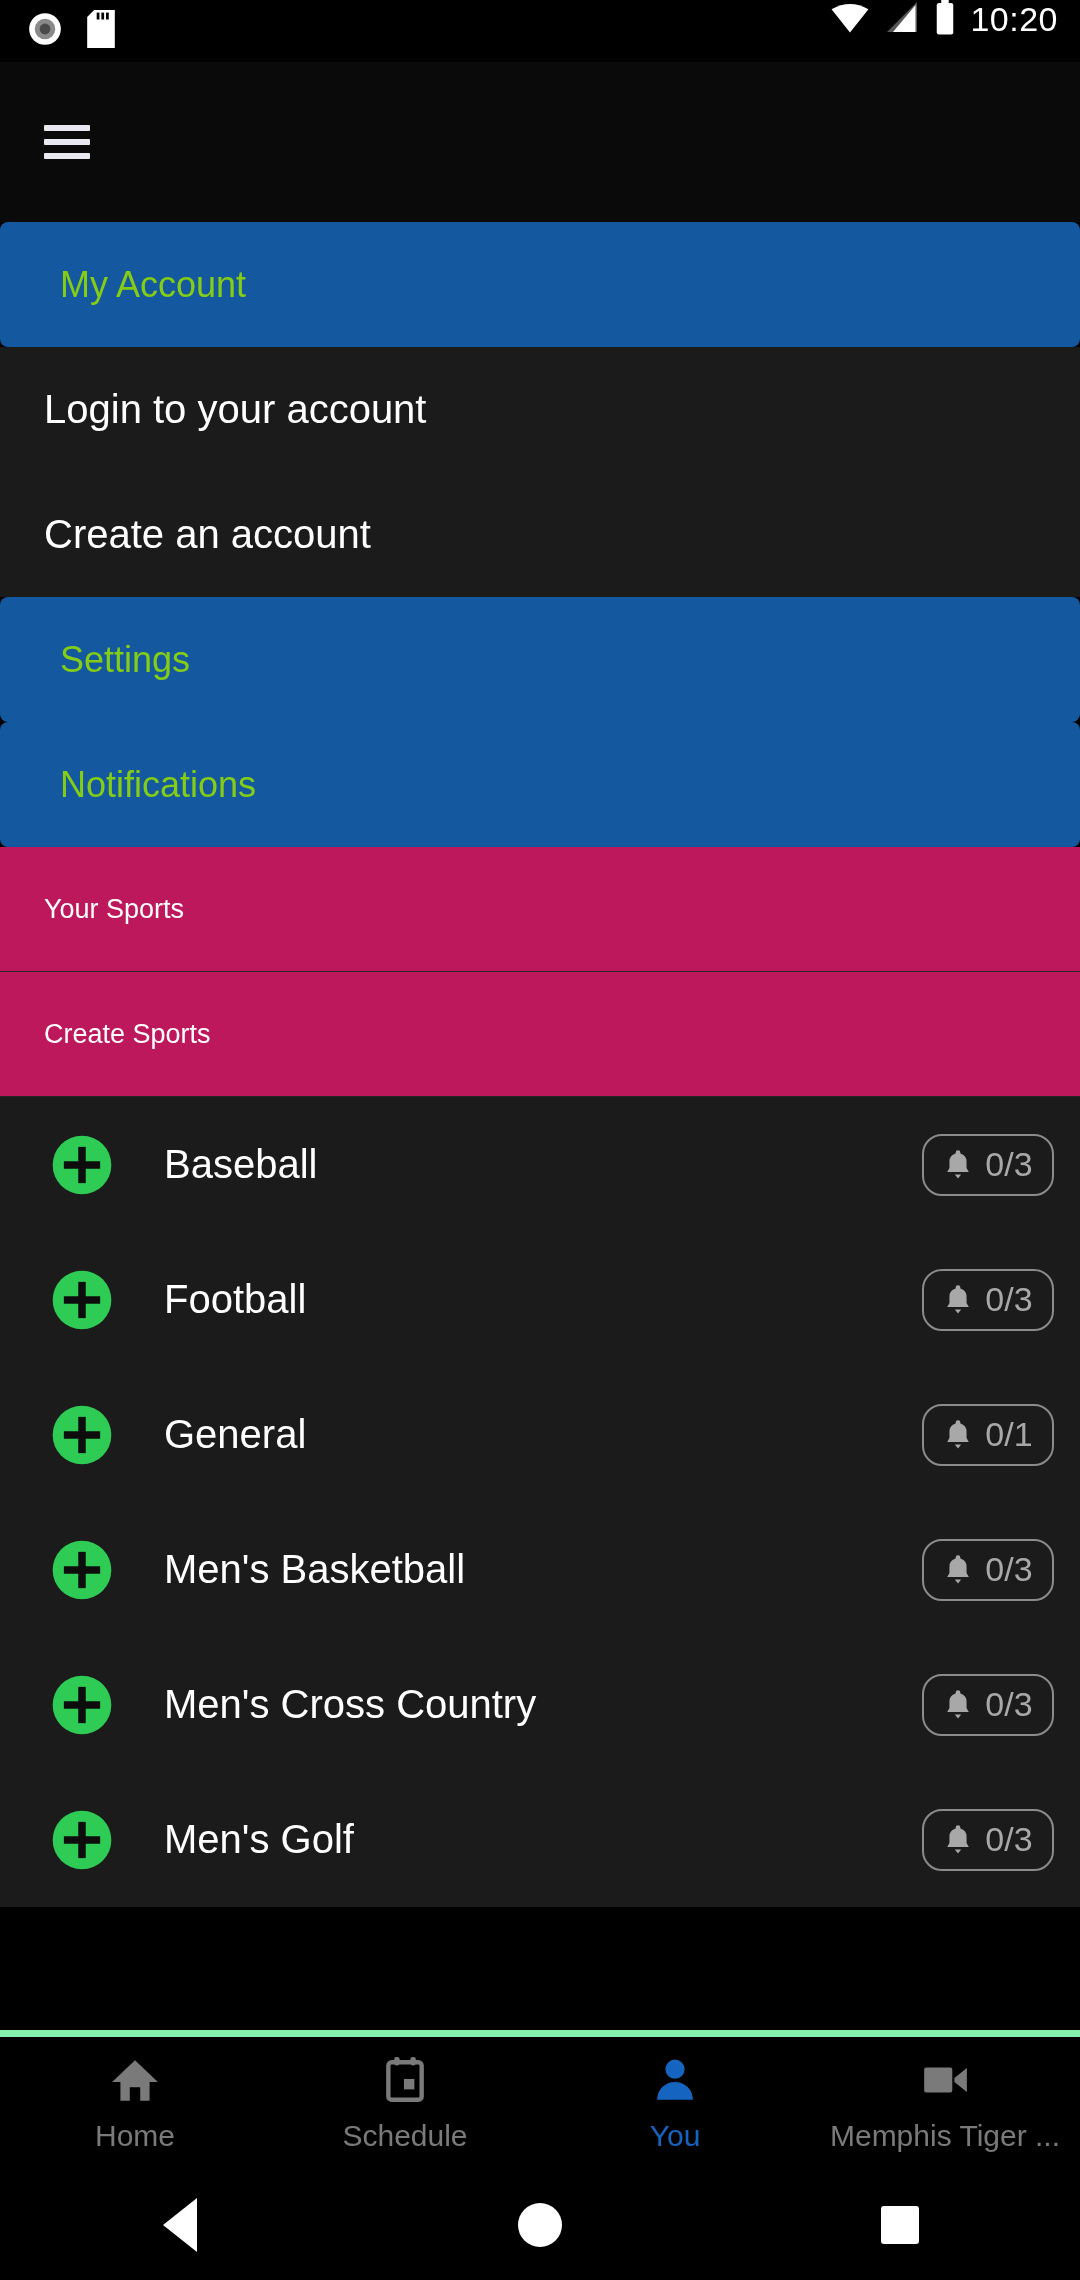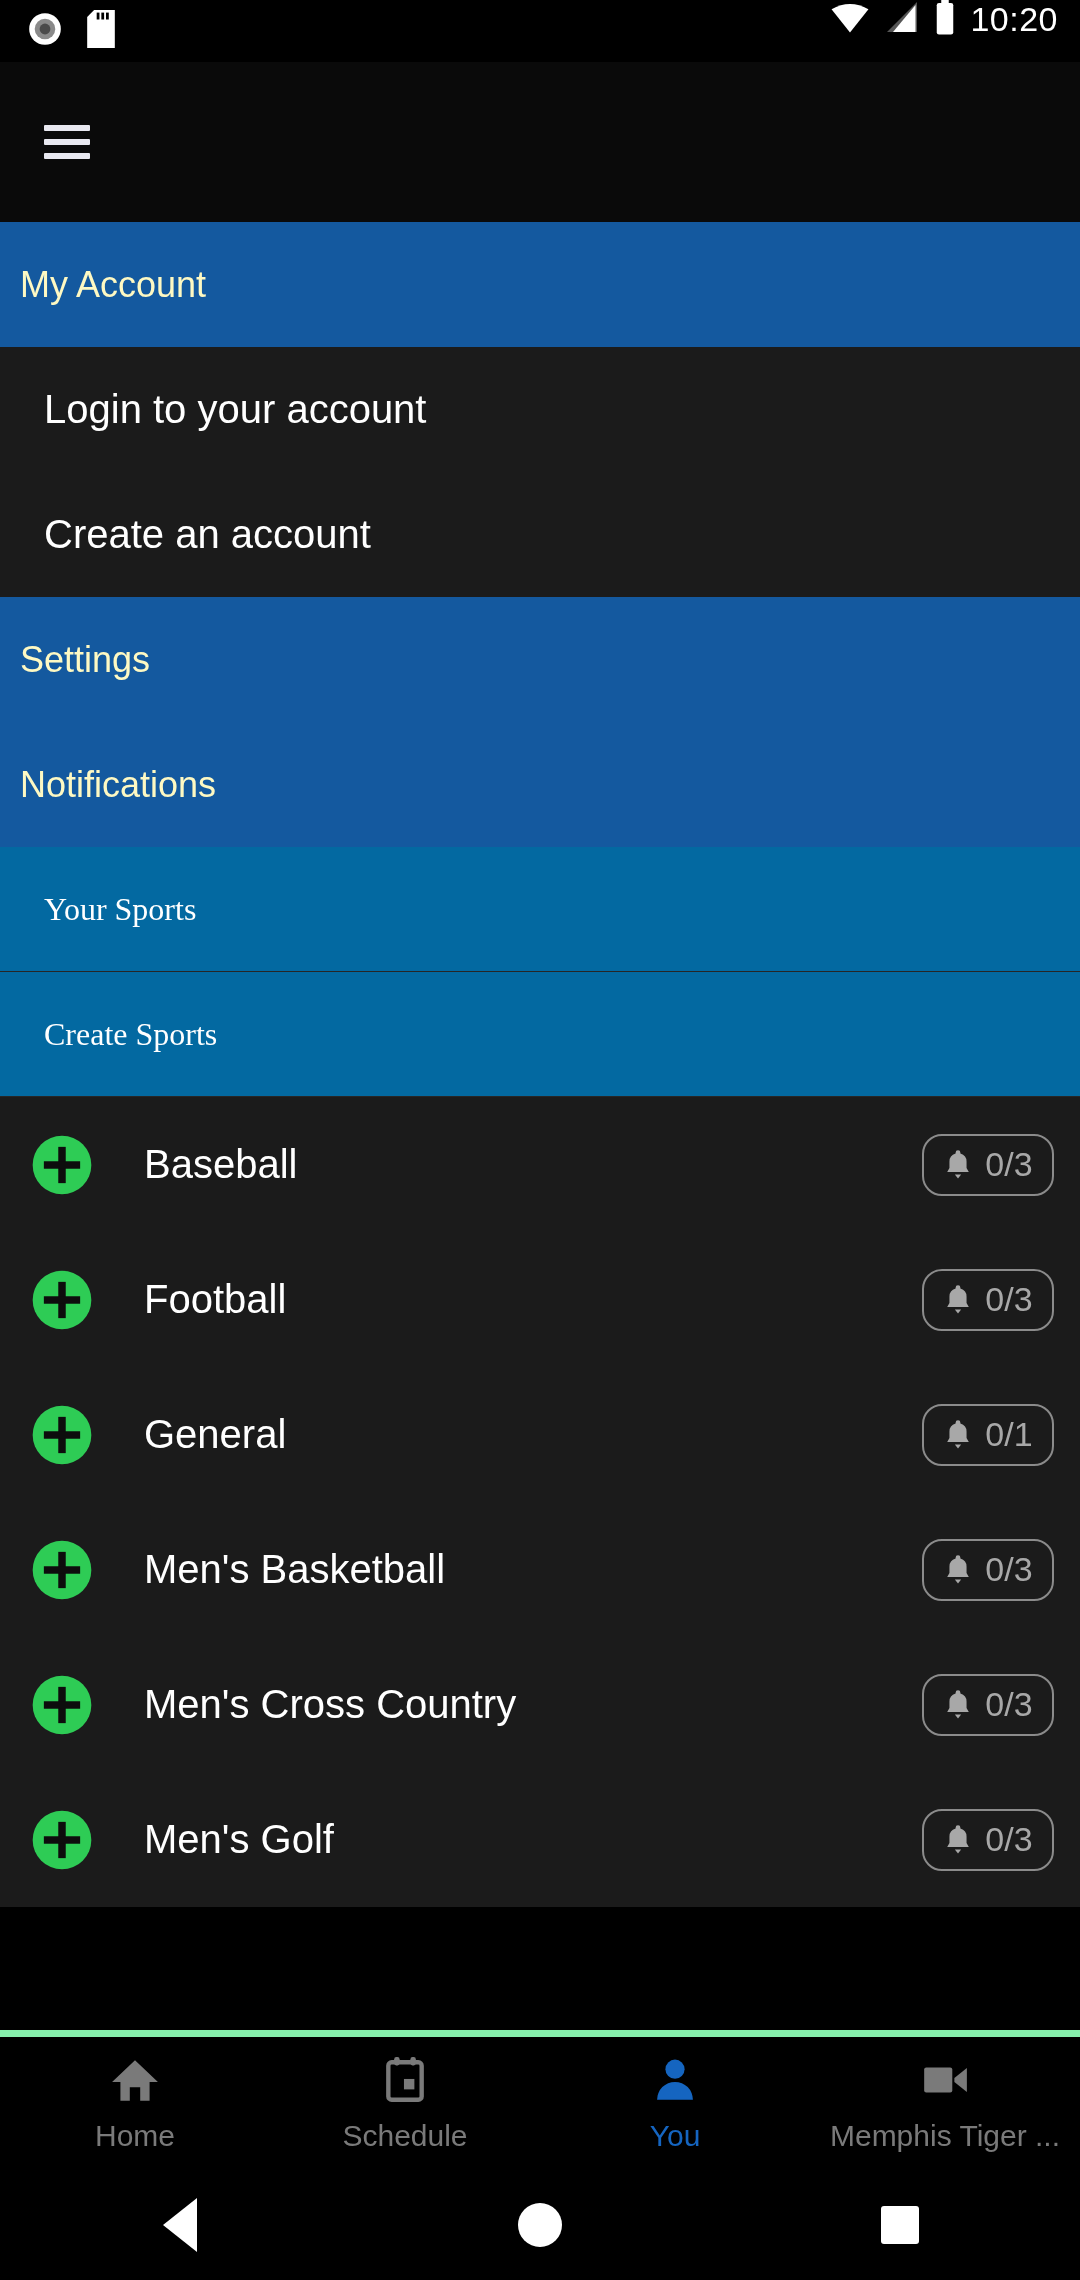--- a/index.html
+++ b/index.html
@@ -23,44 +23,44 @@
 
   
   .appbar { height:160px; background:#0a0a0a; display:flex; align-items:center;
             padding-left:44px; }
   .hamburger { width:46px; height:34px; display:flex; flex-direction:column;
                justify-content:space-between; cursor:pointer; }
   .hamburger span { display:block; height:6px; background:#e8e8f0; border-radius:1px; }
 
   
   .section-header {
-    background:#14599f; color:#fef9c3; font-size:36px;
-    height:125px; display:flex; align-items:center; padding-left:20px;
+    background:#14599f; color:#84cc16; font-size:36px;
+    height:125px; display:flex; align-items:center; padding-left:60px;border-radius:8px;
   }
 
   
   .row {
     background:#1b1b1b; height:125px; display:flex; align-items:center;
     padding-left:44px; color:#fff; font-size:40px;
   }
-  .row.black { background:#0369a1; font-size:32px; border-bottom:1px solid #262626;font-family:Liberation Serif, serif; }
+  .row.black { background:#be185d; font-size:27px; border-bottom:1px solid #262626; }
 
   
   .check-row {
     background:#1b1b1b; height:126px; display:flex; align-items:center;
     padding-left:30px; color:#fff; font-size:40px;
   }
   .check-icon { width:76px; height:76px; flex:0 0 76px; margin-right:52px; }
   .check-label { font-size:40px; }
 
   
   .sports-list { background:#1b1b1b; }
   .sport-row {
     height:135px; display:flex; align-items:center;
-    padding:0 26px 0 30px; background:#1b1b1b;
+    padding:0 26px 0 30px; background:#1b1b1b;margin-left:20px;
   }
   .plus-icon { width:64px; height:64px; flex:0 0 64px; margin-right:50px; }
   .sport-name { color:#fff; font-size:40px; flex:1 1 auto; }
   .bell-badge {
     border:2px solid #8b8b8b; border-radius:20px;
     height:62px; min-width:132px; padding:0 14px;
     display:flex; align-items:center; justify-content:center; gap:12px;
     background:#1b1b1b;
   }
   .bell-badge .cnt { color:#a8a8a8; font-size:34px; }

